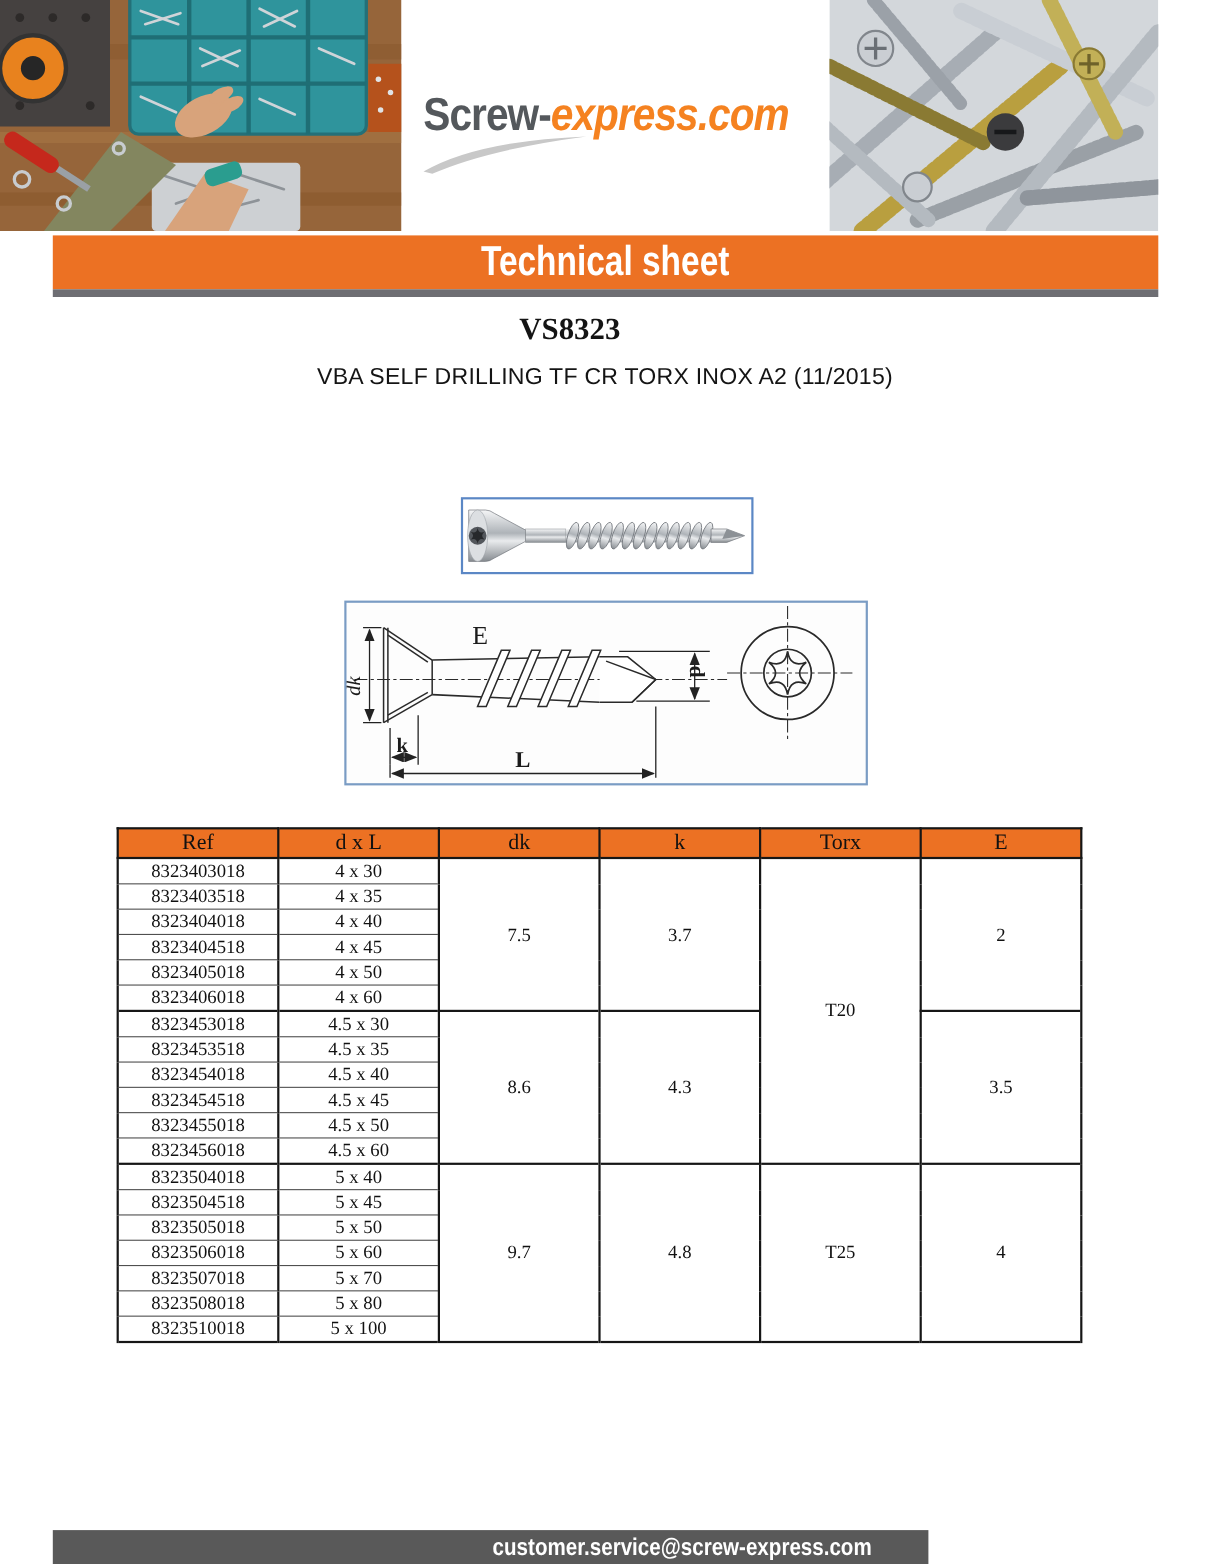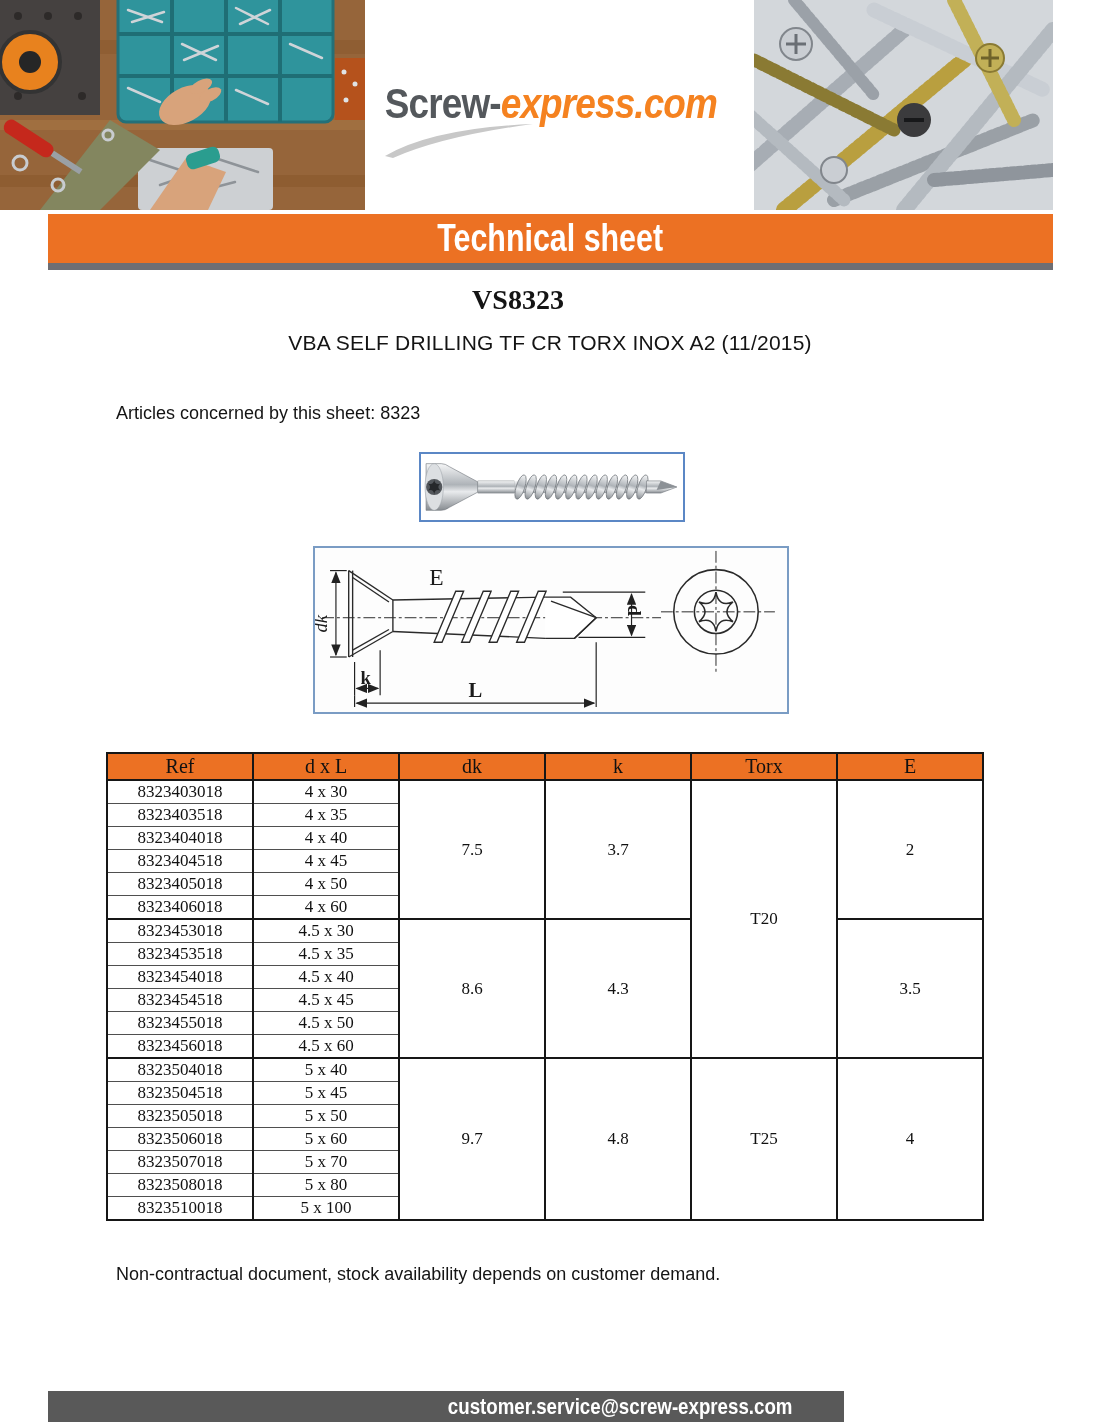--- a/index.html
+++ b/index.html
@@ -160,21 +160,20 @@
     </svg>
   </div>
 
   <div class="abs banner">
     <span class="banner-text">Technical sheet</span>
   </div>
   <div class="abs strip"></div>
 
   <div class="abs code">VS8323</div>
   <div class="abs title">VBA SELF DRILLING TF CR TORX INOX A2 (11/2015)</div>
-  <div class="abs articles">Articles concerned by this sheet: 8323</div>
 
   <div class="abs photo-box">
     <svg width="262" height="66" viewBox="0 0 258 62">
       <defs>
         <linearGradient id="met" x1="0" y1="0" x2="0" y2="1">
           <stop offset="0" stop-color="#f5f6f7"></stop>
             <stop offset=".45" stop-color="#aeb3b8"></stop>
           <stop offset=".6" stop-color="#e9ebed"></stop>
             <stop offset="1" stop-color="#878c91"></stop>
         </linearGradient>
@@ -374,19 +373,18 @@
             <td>5 x 80</td>
           </tr>
           <tr>
             <td>8323510018</td>
             <td>5 x 100</td>
           </tr>
         </tbody>
     </table>
   </div>
 
-  <div class="abs note">Non-contractual document, stock availability depends on customer demand.</div>
 
   <div class="abs bottombar">
     <span>customer.service@screw-express.com</span>
   </div>
 
 </div>
 
 </body></html>

